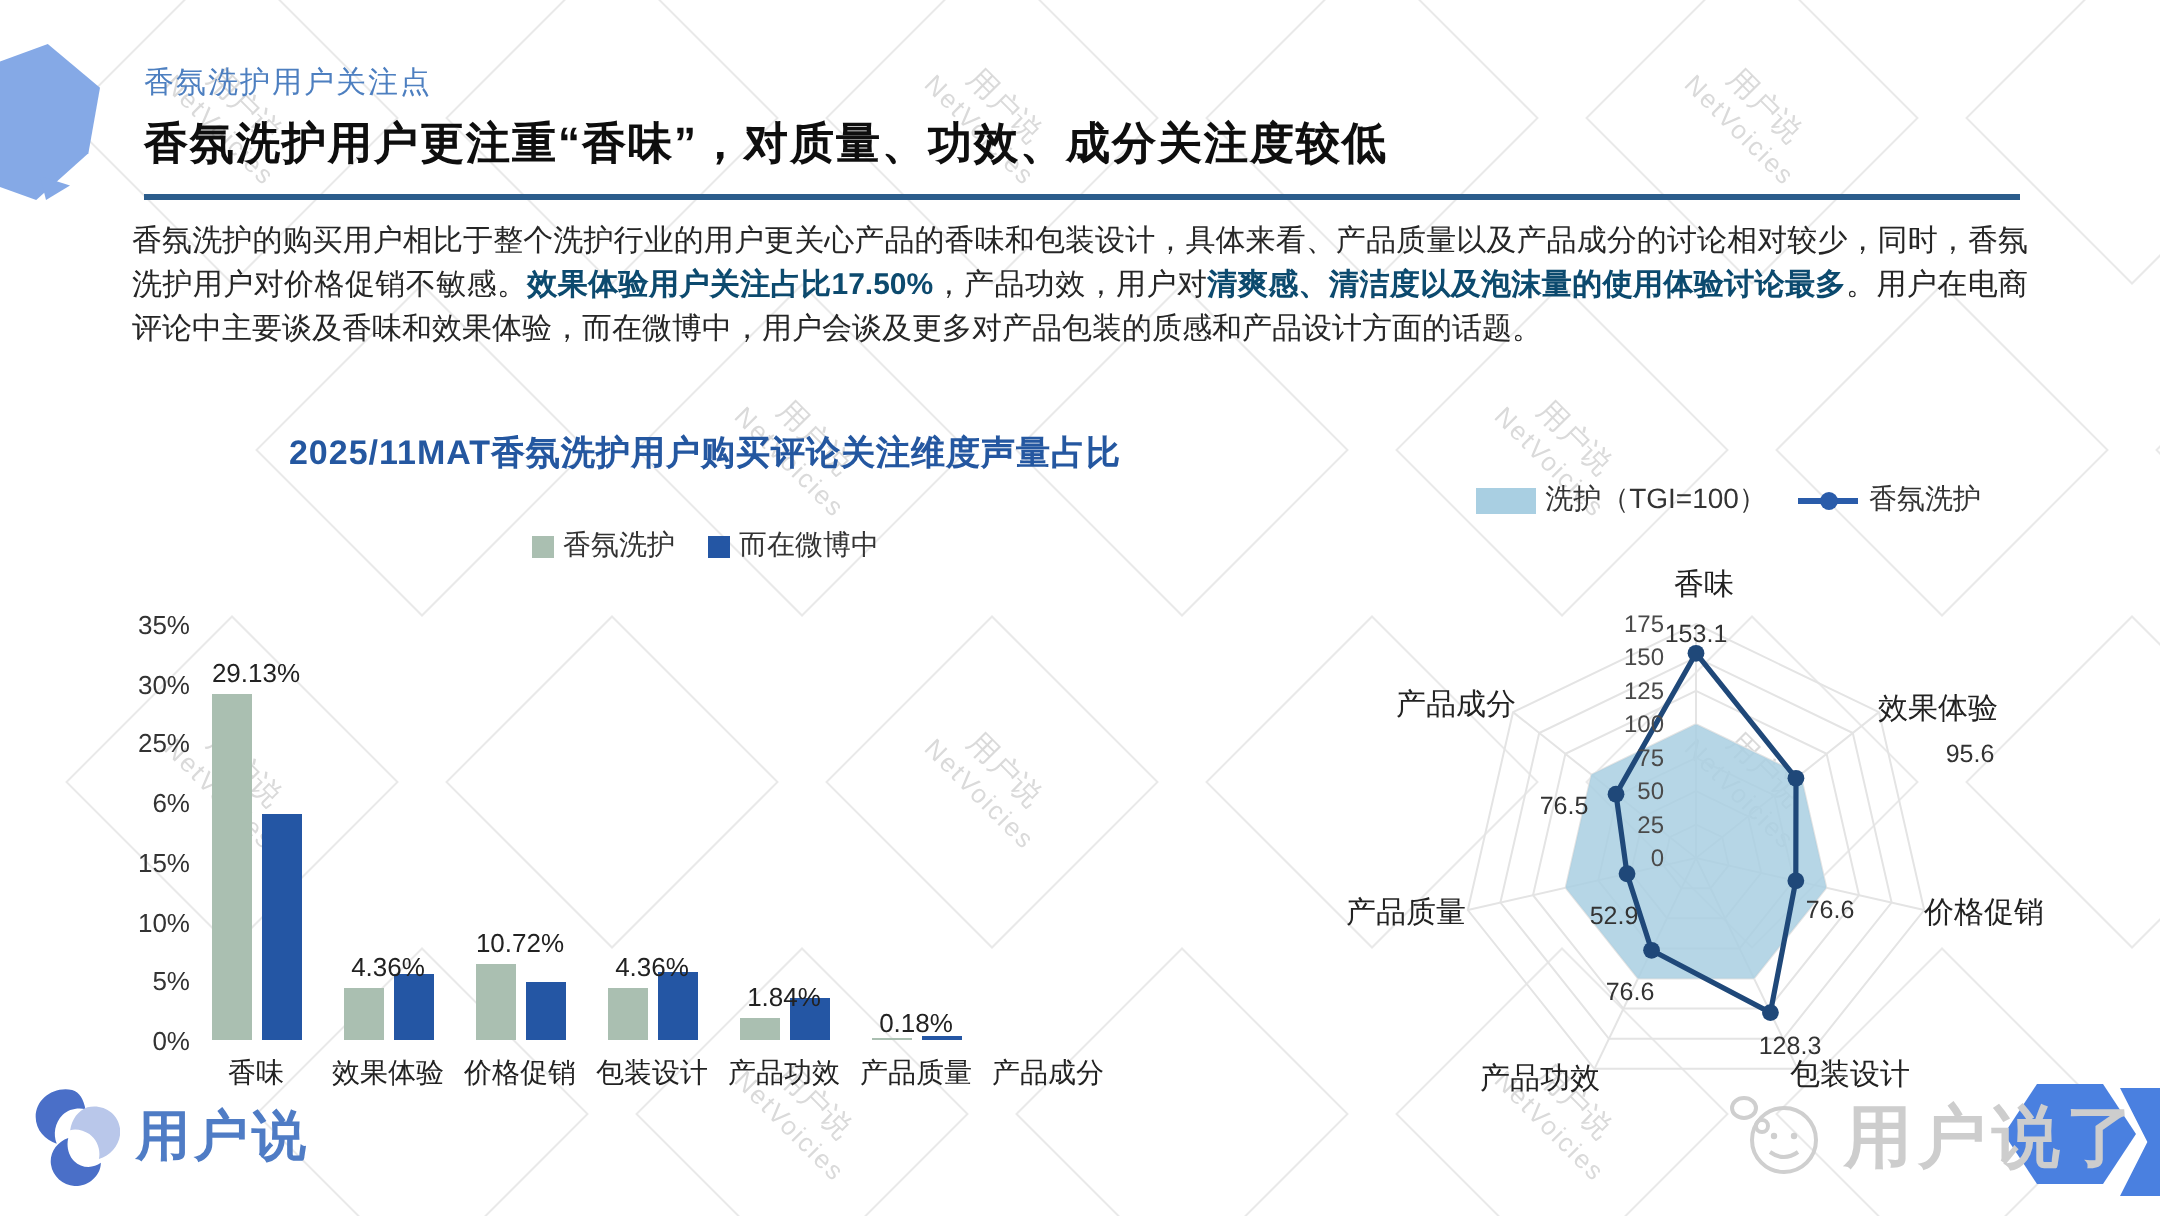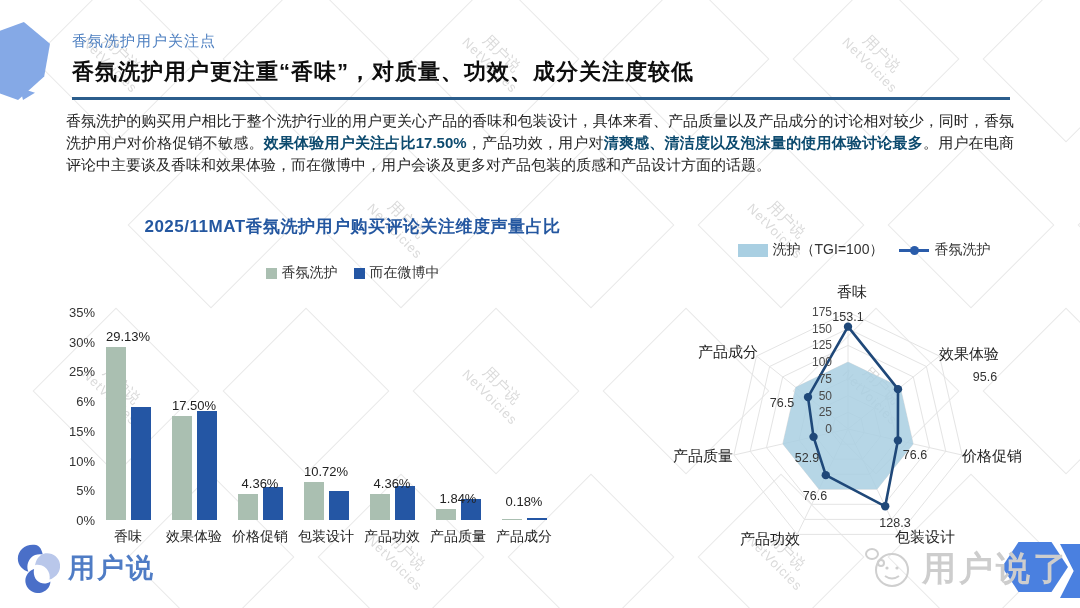--- a/index.html
+++ b/index.html
@@ -156,46 +156,41 @@
             <div class="ytick" style="bottom: 21.7143px;">5%</div>
             <div class="ytick" style="bottom: -8px;">0%</div>
           </div>
         <div class="bar-groups">
             <div class="bar-group">
               <div class="bar-vlabel" style="bottom: 176.115px;">29.13%</div>
               <div class="bar" style="height: 173.115px; background: rgb(170, 191, 177);"></div>
               <div class="bar" style="height: 112.914px; background: rgb(36, 86, 164);"></div>
             </div>
             <div class="bar-group">
-              <div class="bar-vlabel" style="bottom: 107px;">17.50%</div>
-              <div class="bar" style="height: 104px; background: rgb(170, 191, 177);"></div>
-              <div class="bar" style="height: 108.754px; background: rgb(36, 86, 164);"></div>
-            </div>
-            <div class="bar-group">
               <div class="bar-vlabel" style="bottom: 28.9109px;">4.36%</div>
               <div class="bar" style="height: 25.9109px; background: rgb(170, 191, 177);"></div>
               <div class="bar" style="height: 33.28px; background: rgb(36, 86, 164);"></div>
             </div>
             <div class="bar-group">
               <div class="bar-vlabel" style="bottom: 41.3909px;">10.72%</div>
               <div class="bar" style="height: 38.3909px; background: rgb(170, 191, 177);"></div>
               <div class="bar" style="height: 29.12px; background: rgb(36, 86, 164);"></div>
             </div>
             <div class="bar-group">
               <div class="bar-vlabel" style="bottom: 28.9109px;">4.36%</div>
               <div class="bar" style="height: 25.9109px; background: rgb(170, 191, 177);"></div>
               <div class="bar" style="height: 33.8743px; background: rgb(36, 86, 164);"></div>
             </div>
             <div class="bar-group">
               <div class="bar-vlabel" style="bottom: 13.9349px;">1.84%</div>
               <div class="bar" style="height: 10.9349px; background: rgb(170, 191, 177);"></div>
               <div class="bar" style="height: 21.3943px; background: rgb(36, 86, 164);"></div>
             </div>
             <div class="bar-group">
-              <div class="bar-vlabel" style="bottom: 11px;">0.18%</div>
+              <div class="bar-vlabel" style="bottom: 1px;">0.18%</div>
               <div class="bar" style="height: 1.06971px; background: rgb(170, 191, 177);"></div>
               <div class="bar" style="height: 2.37714px; background: rgb(36, 86, 164);"></div>
             </div>
           </div>
       </div>
       <div class="x-labels">
           <div>香味</div>
           <div>效果体验</div>
           <div>价格促销</div>
           <div>包装设计</div>

